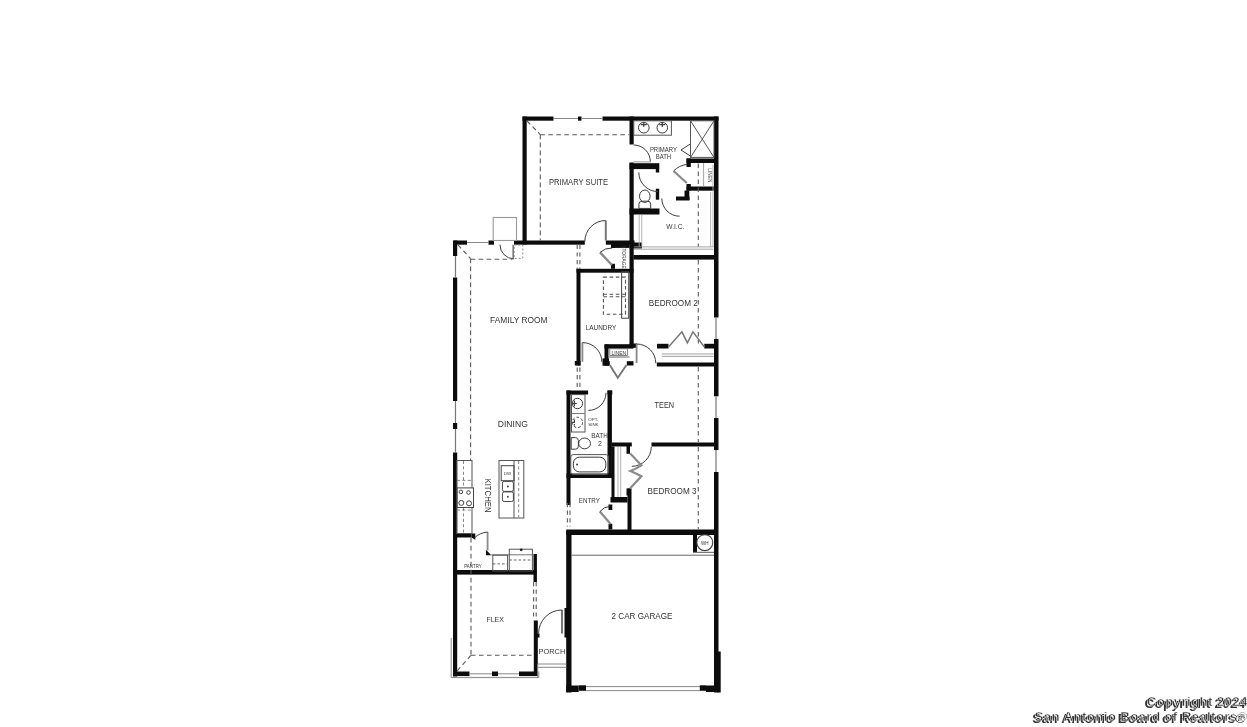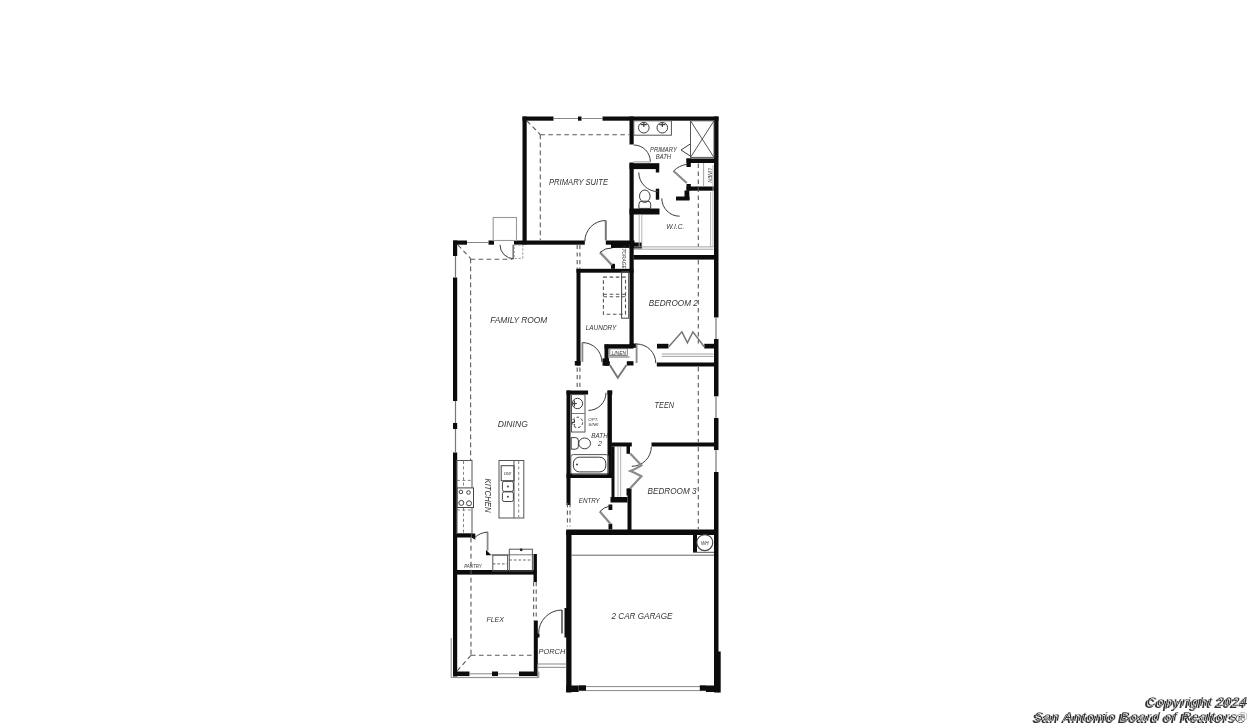--- a/index.html
+++ b/index.html
@@ -1,16 +1,16 @@
 <!DOCTYPE html>
 <html><head>
 <meta charset="utf-8">
 <style>
   html,body{margin:0;padding:0;background:#ffffff;}
-  #page{position:relative;width:1247px;height:727px;background:#1d4ed8;overflow:hidden;font-family:"Liberation Sans",sans-serif;font-style:italic;}
+  #page{position:relative;width:1247px;height:727px;background:#1d4ed8;overflow:hidden;font-family:"Liberation Sans",sans-serif;}
   svg text{font-family:"Liberation Sans",sans-serif;fill:#333333;}
 </style>
 </head>
 <body>
 <div id="page">
 <svg width="1247" height="727" viewBox="0 0 1247 727">
 
 <rect x="0" y="0" width="1247" height="727" fill="#ffffff"></rect>
 <g id="plan">
 <g id="walls" fill="#0c0c0c" stroke="none">

